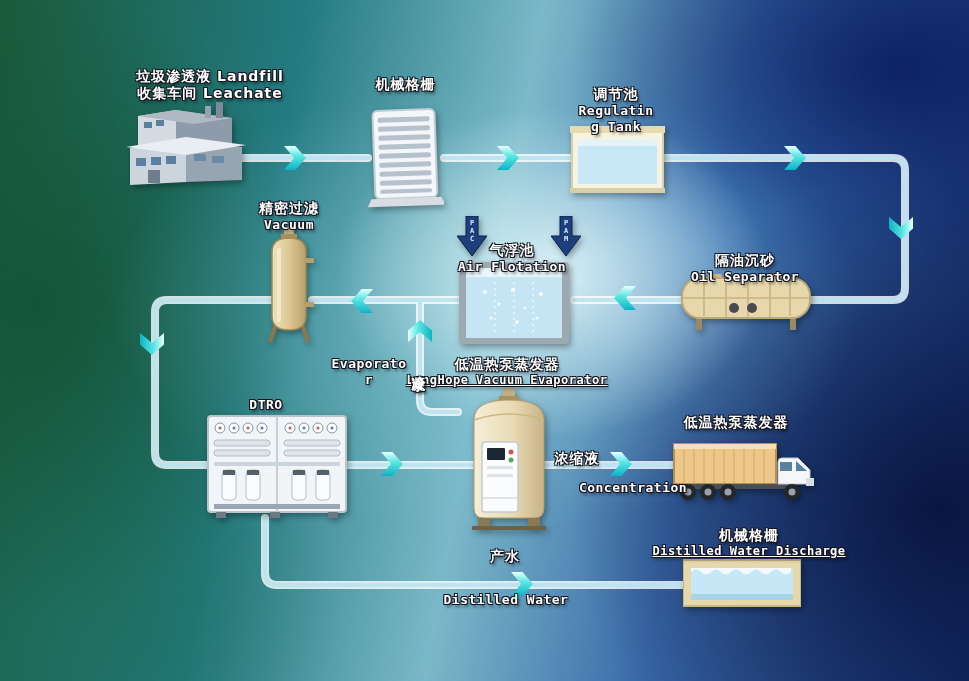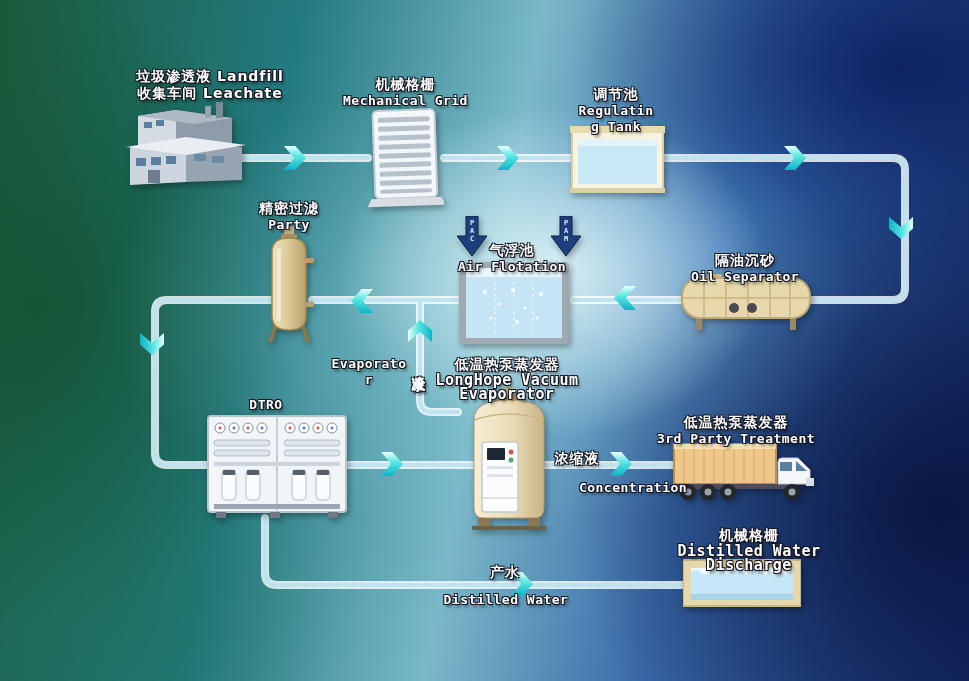--- a/index.html
+++ b/index.html
@@ -28,21 +28,21 @@
   }
   .chev.left{transform:scaleX(-1);}
   .chev.down{transform:rotate(90deg);}
   .chev.up{transform:rotate(-90deg);}
   .lbl{
     position:absolute;z-index:4;text-align:center;color:#fff;font-weight:bold;
     text-shadow:-1px -1px 0 #15151f,1px -1px 0 #15151f,-1px 1px 0 #15151f,1px 1px 0 #15151f,2px 3px 3px rgba(0,0,0,.5);
   }
   .zh{font-family:"DejaVu Sans",sans-serif;font-size:14px;letter-spacing:1px;line-height:17px;}
   .en{font-size:13px;letter-spacing:.5px;line-height:16px;}
-  .en.small{font-size:15px;letter-spacing:.5px;line-height:14px;}
+  .en.small{font-size:12px;letter-spacing:.5px;line-height:14px;text-decoration:underline;}
   .wrapall{word-break:break-all;}
   .vtext{writing-mode:vertical-rl;text-orientation:upright;}
   .dose-label{
     position:absolute;z-index:4;writing-mode:vertical-rl;text-orientation:upright;
     font-size:7px;font-weight:bold;color:#dce8fa;line-height:8px;
     font-family:"DejaVu Sans Mono",monospace;
   }
 </style>
 </head>
 <body>
@@ -266,21 +266,20 @@
   <div class="chev" style="left:511px;top:572px"></div>
   <div class="chev up" style="left:409px;top:319px"></div>
 
   <div class="lbl" style="left:90px;top:68px;width:240px">
     <div class="zh">垃圾渗透液 Landfill</div>
     <div class="zh">收集车间  Leachate</div>
   </div>
 
   <div class="lbl" style="left:318px;top:76px;width:175px">
     <div class="zh">机械格栅</div>
-    <div class="en">Mechanical Grid</div>
   </div>
 
   <div class="lbl" style="left:563px;top:86px;width:106px">
     <div class="zh">调节池</div>
   </div>
   <div class="lbl" style="left:577px;top:103px;width:78px">
     <div class="en wrapall">Regulating Tank</div>
   </div>
 
   <div class="lbl" style="left:657px;top:252px;width:176px">
@@ -288,54 +287,53 @@
     <div class="en">Oil Separator</div>
   </div>
 
   <div class="lbl" style="left:427px;top:242px;width:170px">
     <div class="zh">气浮池</div>
     <div class="en">Air Flotation</div>
   </div>
 
   <div class="lbl" style="left:229px;top:200px;width:120px">
     <div class="zh">精密过滤</div>
-    <div class="en">Party</div>
+    <div class="en">Vacuum</div>
   </div>
 
   <div class="lbl" style="left:206px;top:397px;width:120px">
     <div class="en">DTRO</div>
   </div>
 
   <div class="lbl" style="left:392px;top:356px;width:230px">
     <div class="zh">低温热泵蒸发器</div>
     <div class="en small">LongHope Vacuum Evaporator</div>
   </div>
 
   <div class="lbl" style="left:621px;top:414px;width:230px">
     <div class="zh">低温热泵蒸发器</div>
-    <div class="en">3rd Party Treatment</div>
   </div>
 
   <div class="lbl" style="left:634px;top:527px;width:230px">
     <div class="zh">机械格栅</div>
     <div class="en small">Distilled Water Discharge</div>
   </div>
 
   <div class="lbl" style="left:330px;top:356px;width:78px">
     <div class="en wrapall">Evaporator</div>
   </div>
   <div class="lbl vtext zh" style="left:410px;top:336px;height:60px">冷凝水</div>
 
   <div class="lbl" style="left:537px;top:450px;width:80px">
     <div class="zh">浓缩液</div>
   </div>
   <div class="lbl" style="left:548px;top:480px;width:170px">
     <div class="en">Concentration</div>
   </div>
 
-  <div class="lbl" style="left:465px;top:564px;width:80px">
+  <div class="lbl" style="left:465px;top:548px;width:80px">
     <div class="zh">产水</div>
   </div>
   <div class="lbl" style="left:421px;top:592px;width:170px">
     <div class="en">Distilled Water</div>
   </div>
 
 </div>
 
 </body></html>

